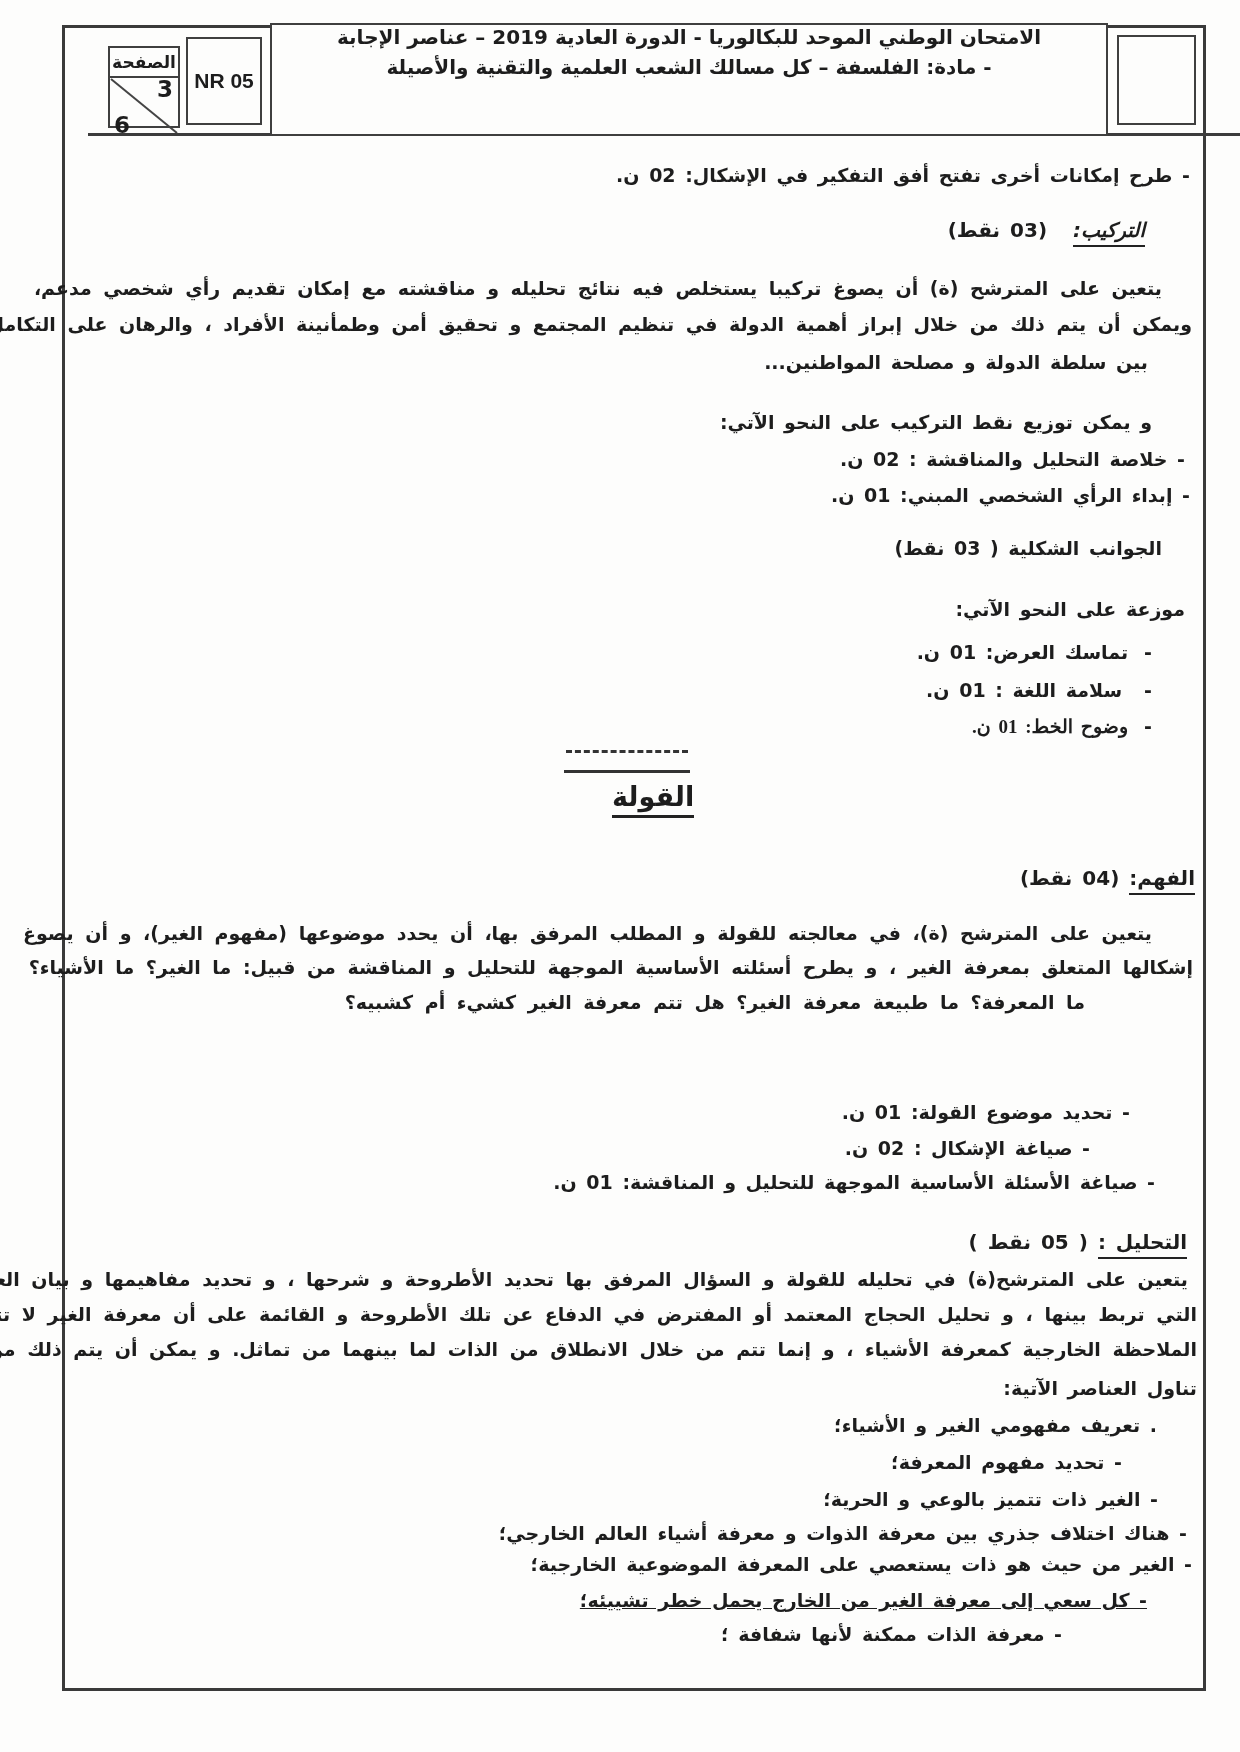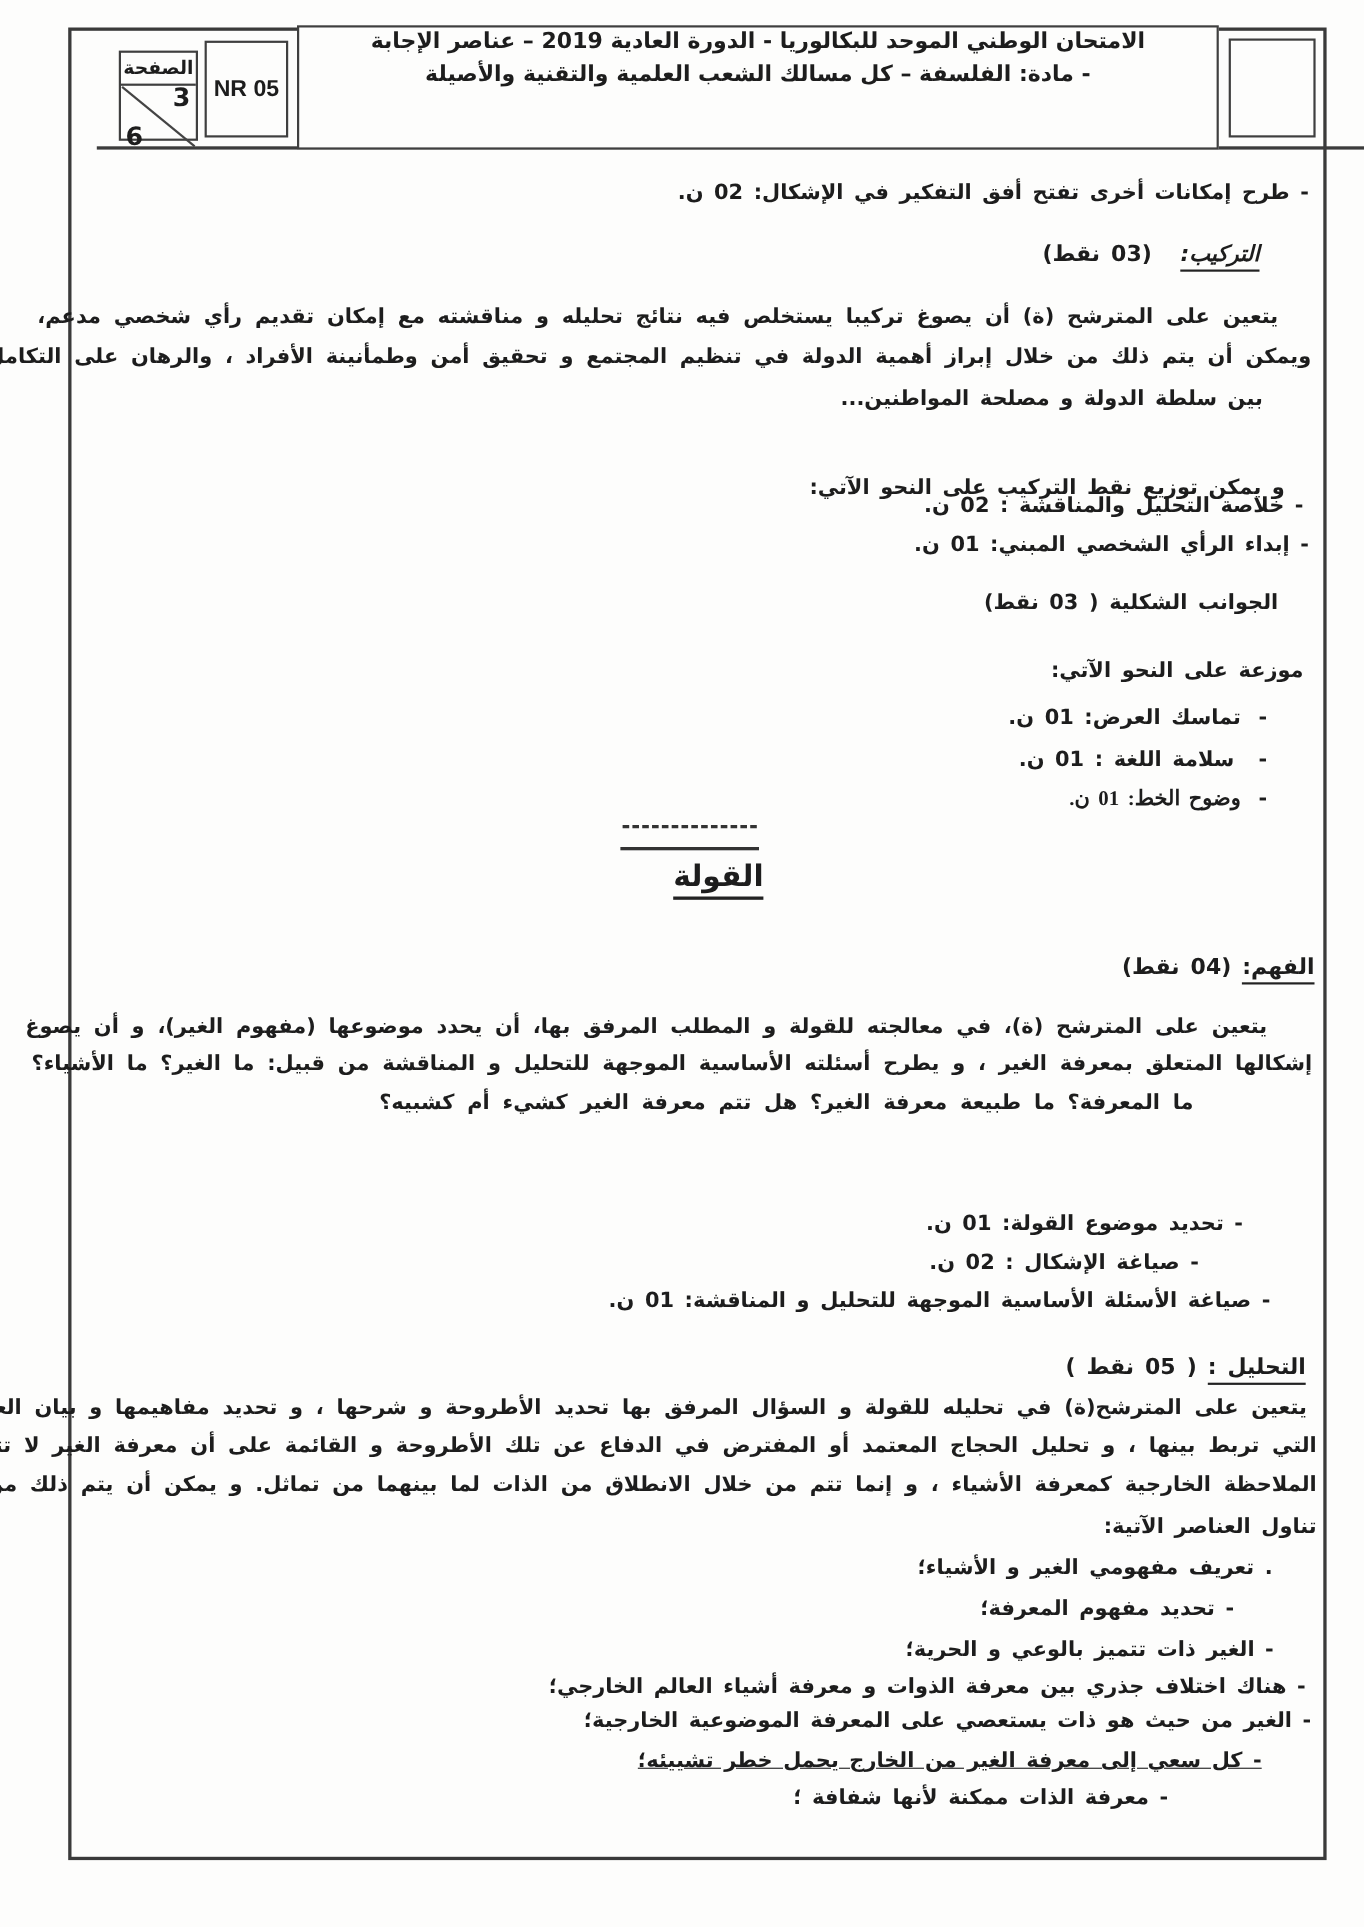--- a/index.html
+++ b/index.html
@@ -75,21 +75,21 @@
 
   <div class="line" style="top:163px;right:50px;">- طرح إمكانات أخرى تفتح أفق التفكير في الإشكال: 02 ن.</div>
 
   <div class="line" style="top:218px;right:95px;font-size:20px;">
     <span class="hword ital">التركيب:</span><span class="pts">(03 نقط)</span>
   </div>
 
   <div class="line wide" style="top:276px;right:78px;">يتعين على المترشح (ة) أن يصوغ تركيبا يستخلص فيه نتائج تحليله و مناقشته مع إمكان تقديم رأي شخصي مدعم،</div>
   <div class="line wide" style="top:312px;right:48px;">ويمكن أن يتم ذلك من خلال إبراز أهمية الدولة في تنظيم المجتمع و تحقيق أمن وطمأنينة الأفراد ، والرهان على التكامل</div>
   <div class="line" style="top:350px;right:92px;">بين سلطة الدولة و مصلحة المواطنين...</div>
-  <div class="line" style="top:410px;right:72px;margin-top:21px;">و يمكن توزيع نقط التركيب على النحو الآتي:</div>
+  <div class="line" style="top:410px;right:88px;">و يمكن توزيع نقط التركيب على النحو الآتي:</div>
   <div class="line" style="top:447px;right:55px;">- خلاصة التحليل والمناقشة : 02 ن.</div>
   <div class="line" style="top:483px;right:50px;">- إبداء الرأي الشخصي المبني: 01 ن.</div>
 
   <div class="line" style="top:536px;right:78px;">الجوانب الشكلية ( 03 نقط)</div>
   <div class="line" style="top:597px;right:55px;">موزعة على النحو الآتي:</div>
   <div class="line" style="top:640px;right:88px;">
     <span>-</span><span class="bullet-gap" style="margin-right:16px;">تماسك العرض: 01 ن.</span>
   </div>
   <div class="line" style="top:678px;right:88px;">
     <span>-</span><span style="margin-right:22px;">سلامة اللغة : 01 ن.</span>

